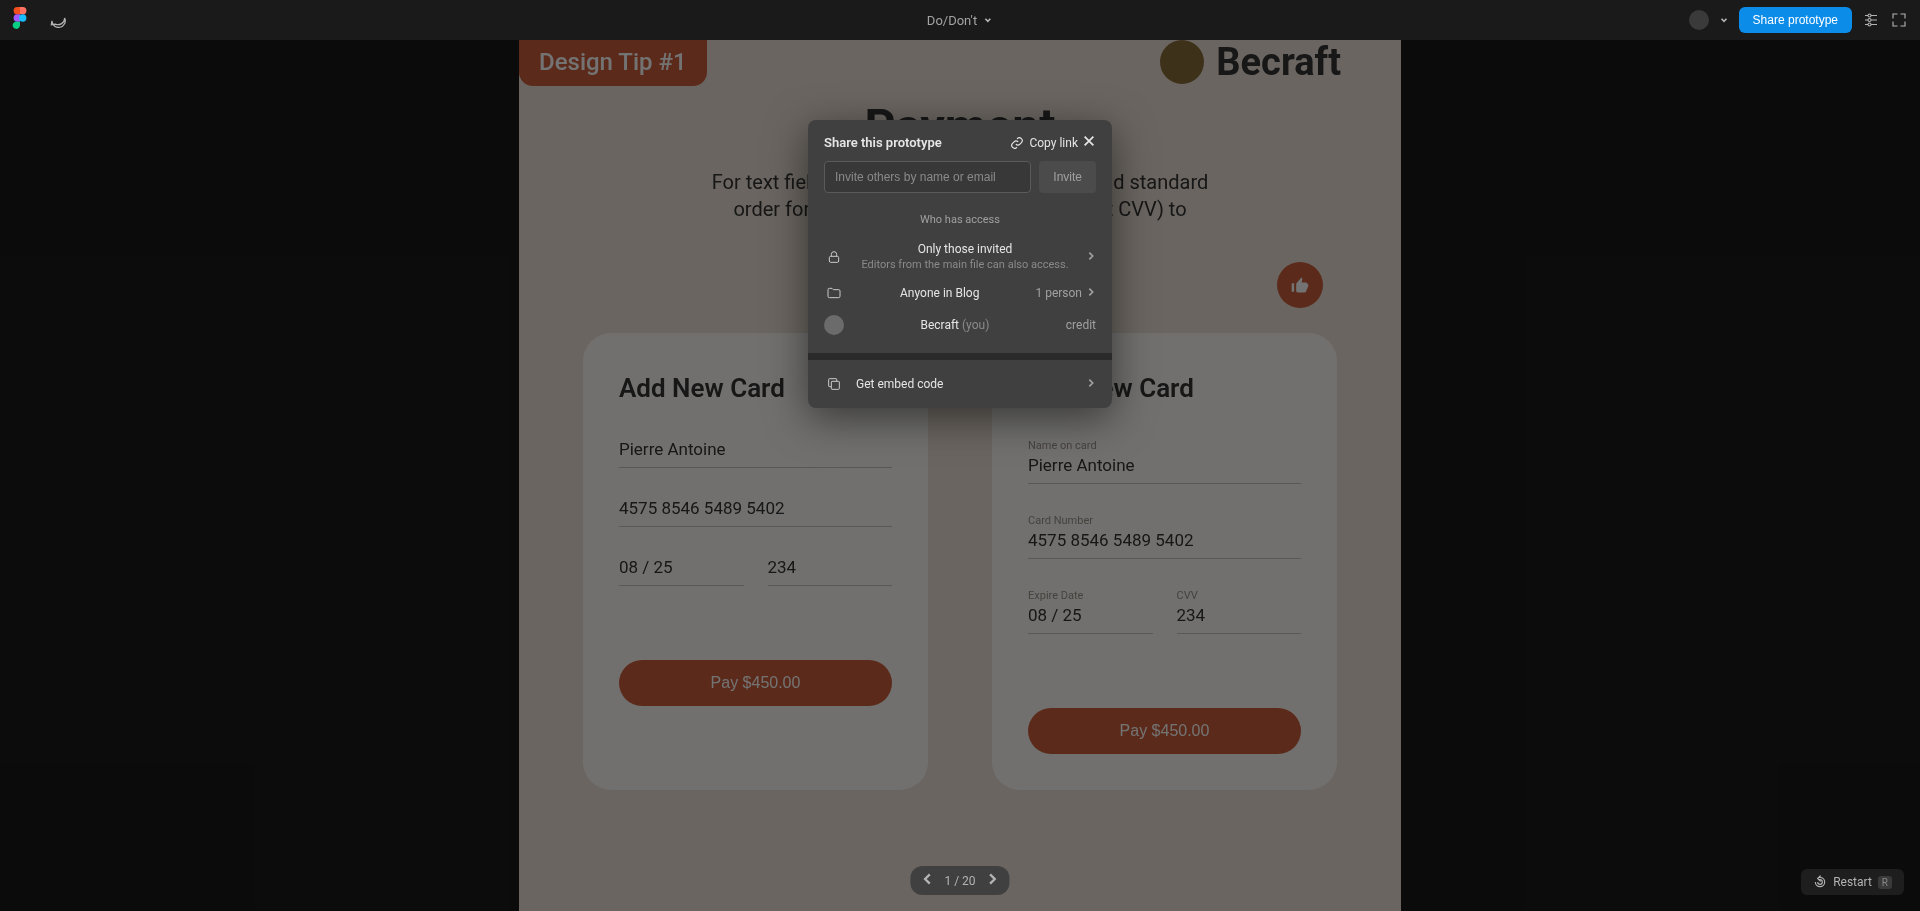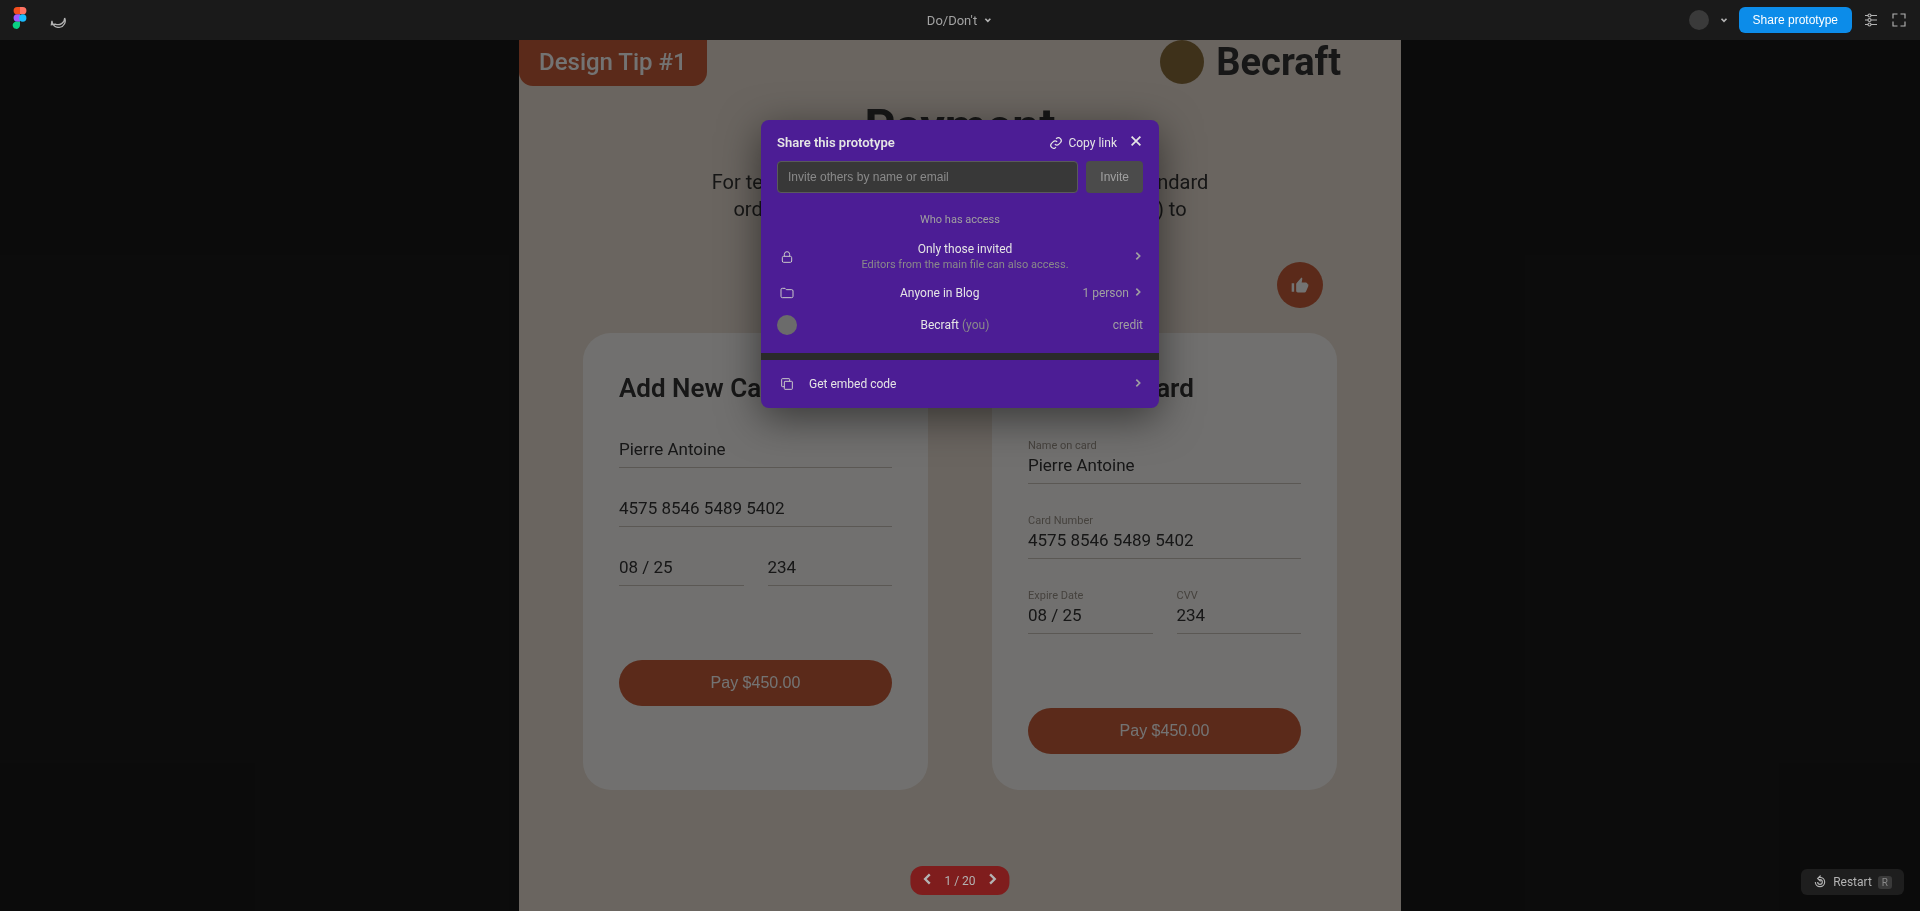--- a/index.html
+++ b/index.html
@@ -40,34 +40,34 @@
 .field { margin-bottom: 30px; border-bottom: 1px solid #c9c3bb; padding-bottom: 8px; }
 .field-label { font-size: 11px; color: #9a9288; display: block; margin-bottom: 3px; }
 .field-value { font-size: 17px; color: #333; }
 
 .field-row { display: flex; gap: 24px; justify-content: center; }
 .field-row .field { flex: 1; }
 
 .pay-btn { width: 100%; background: #c95e3a; color: #fff; border: none; border-radius: 40px; padding: 14px 0; font-size: 16px; font-weight: 500; margin-top: 44px; cursor: pointer; }
 
 
-.proto-nav { position: absolute; bottom: 16px; left: 50%; transform: translateX(-50%); background: #7f1d1d; border-radius: 12px; padding: 6px 10px; display: flex; align-items: center; gap: 10px; color: #b3b3b3; font-size: 12px; }
+.proto-nav { position: absolute; bottom: 16px; left: 50%; transform: translateX(-50%); background: #404040; border-radius: 12px; padding: 6px 10px; display: flex; align-items: center; gap: 10px; color: #b3b3b3; font-size: 12px; }
 .proto-nav svg { width: 14px; height: 14px; stroke: #b3b3b3; fill: none; stroke-width: 2; }
 
 .restart-pill { position: absolute; bottom: 16px; right: 16px; background: #1e1e1e; border-radius: 6px; padding: 6px 12px; display: flex; align-items: center; gap: 6px; color: #b3b3b3; font-size: 12px; }
 .restart-pill svg { width: 14px; height: 14px; stroke: #b3b3b3; fill: none; stroke-width: 2; }
 
 
 .canvas-dim { position: absolute; inset: 40px 0 0 0; background: rgba(0,0,0,0.55); }
 
 
-.modal { position: absolute; top: 120px; left: 50%; transform: translateX(-50%); width: 398px; background: #4c1d95; border-radius: 8px; color: #e5e5e5; font-size: 12px; box-shadow: 0 10px 40px rgba(0,0,0,0.5); }
+.modal { position: absolute; top: 120px; left: 50%; transform: translateX(-50%); width: 304px; background: #404040; border-radius: 8px; color: #e5e5e5; font-size: 12px; box-shadow: 0 10px 40px rgba(0,0,0,0.5); }
 .modal-hdr { display: flex; align-items: center; justify-content: space-between; padding: 14px 16px 10px; }
 .modal-hdr-title { font-weight: 600; font-size: 13px; }
-.modal-hdr-right { display: flex; gap: 12px; }
+.modal-hdr-right { display: flex; gap: 4px; }
 .copy-link { display: flex; align-items: center; gap: 5px; color: #e5e5e5; cursor: pointer; }
 .close-btn { cursor: pointer; }
 .close-btn svg { width: 14px; height: 14px; stroke: #e5e5e5; stroke-width: 2; fill: none; }
 
 .invite-row { display: flex; gap: 8px; padding: 0 16px 14px; }
 .invite-input { flex: 1; background: #383838; border: 1px solid #5a5a5a; border-radius: 4px; padding: 8px 10px; color: #e5e5e5; font-size: 12px; }
 .invite-input::placeholder { color: #8a8a8a; }
 .invite-btn { background: #4b4b4b; border: none; color: #a0a0a0; padding: 0 14px; border-radius: 4px; font-size: 12px; cursor: pointer; }
 
 .access-section { padding: 6px 16px 12px; text-align: center; }

